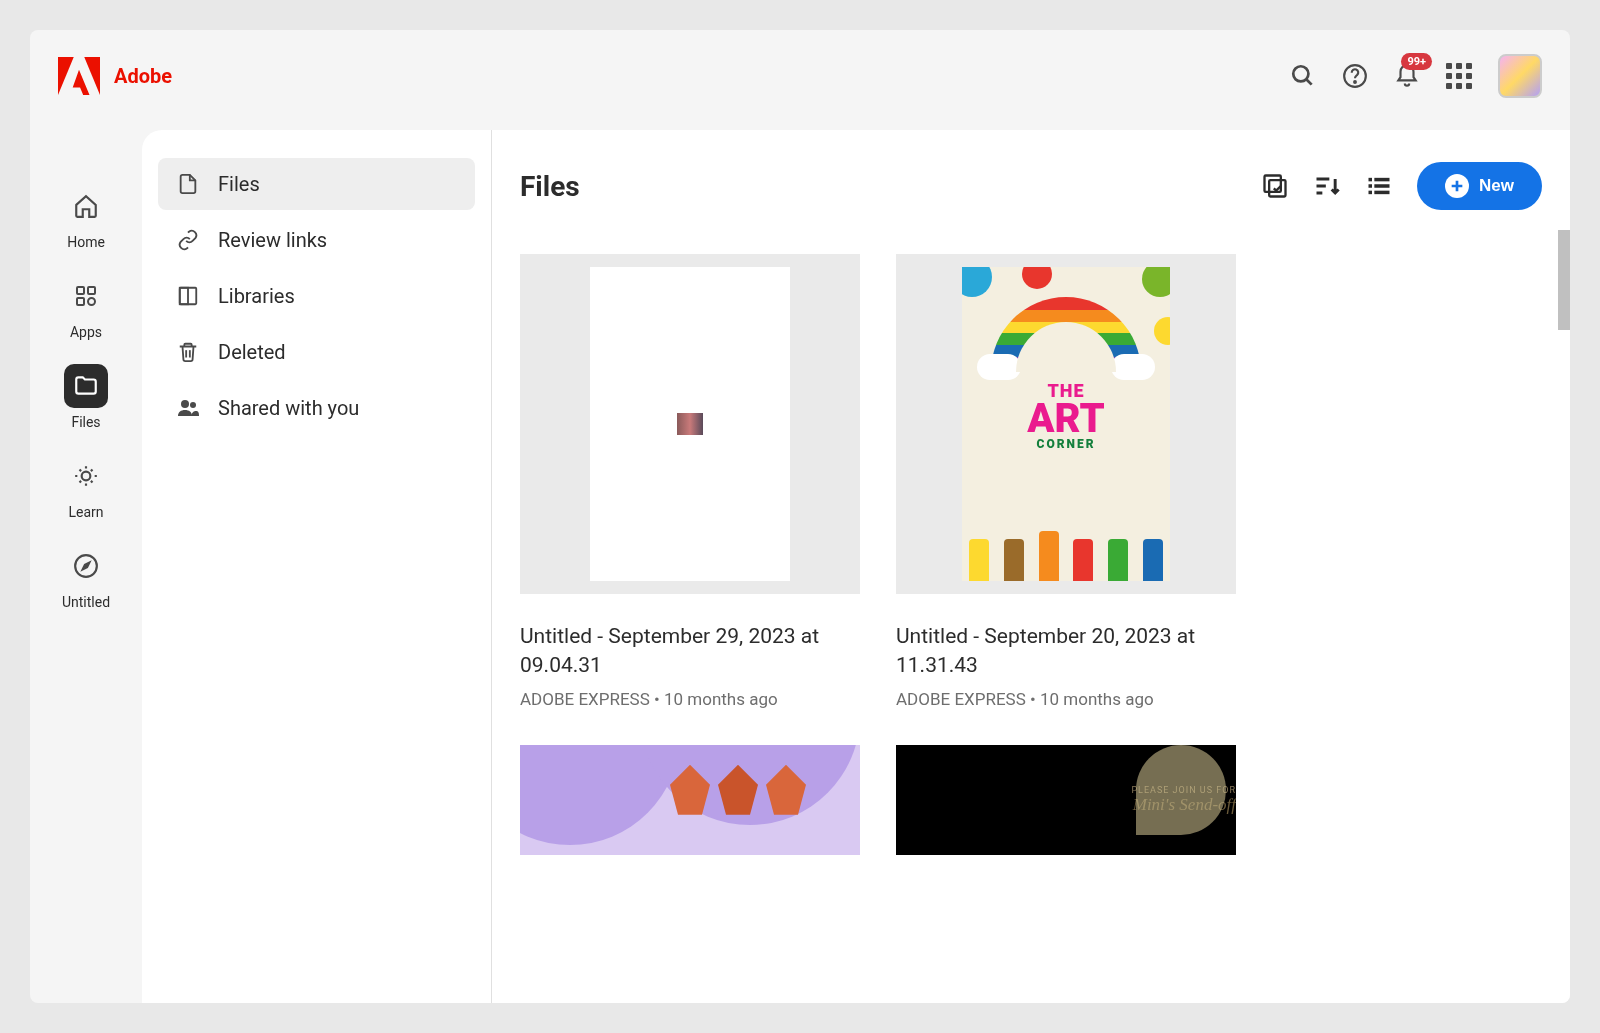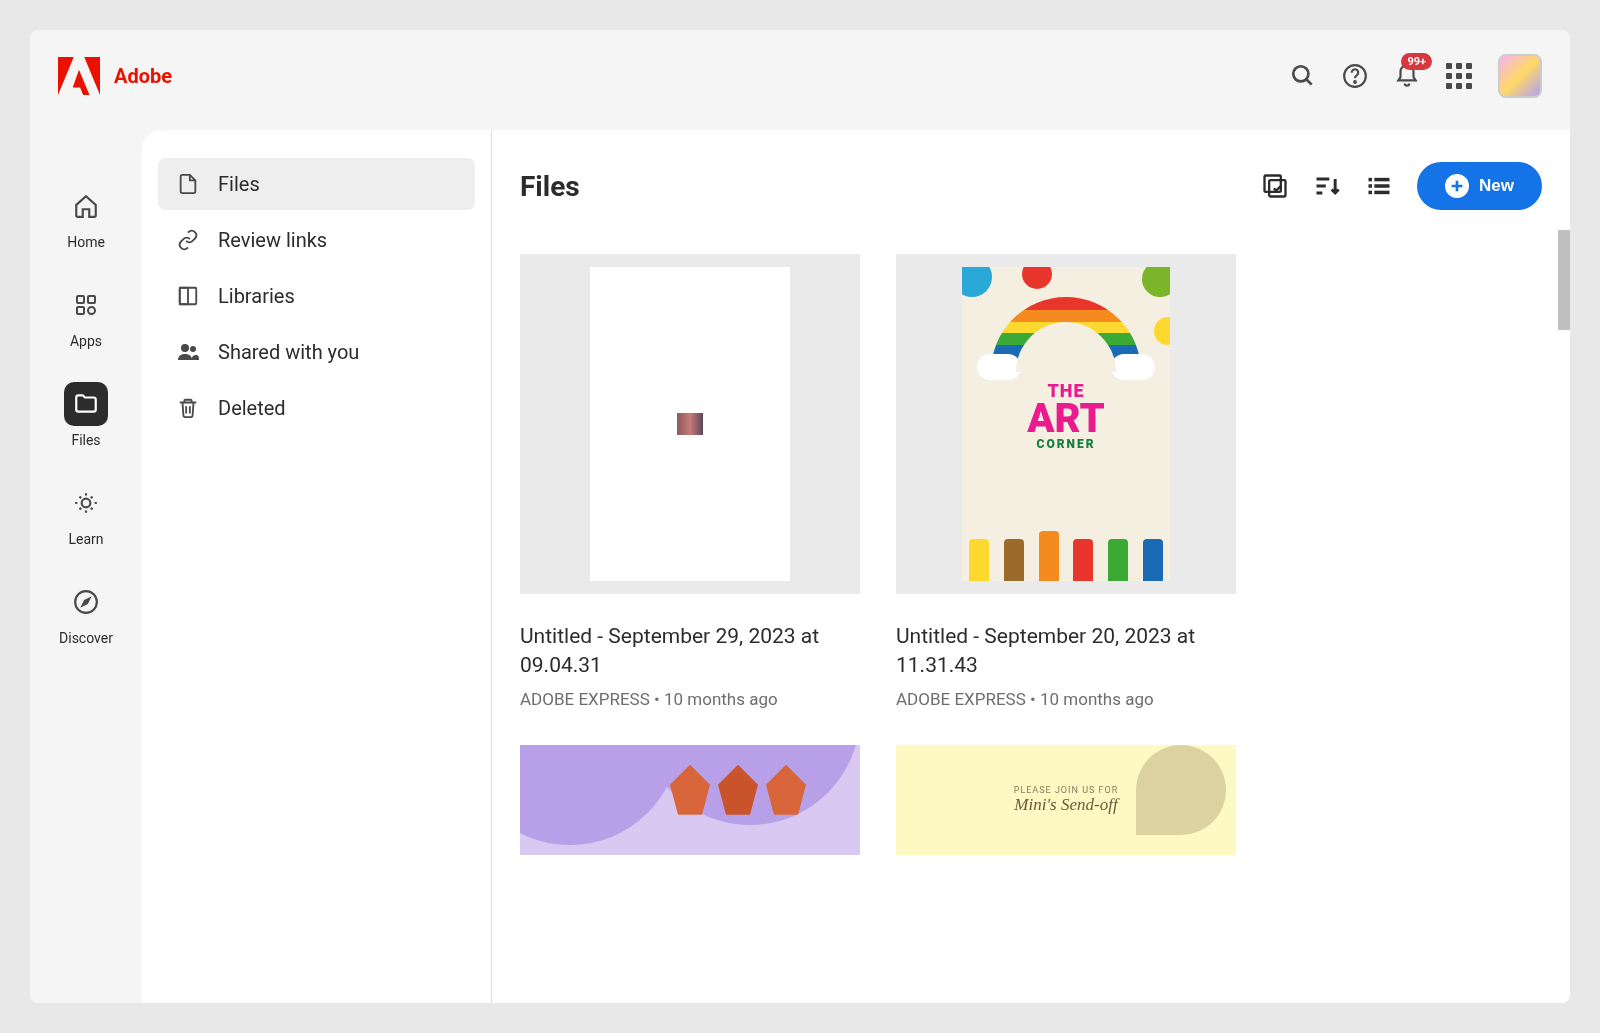--- a/index.html
+++ b/index.html
@@ -89,21 +89,21 @@
 .body-area {
   display: flex;
   flex: 1;
   overflow: hidden;
 }
 .leftbar {
   width: 112px;
   display: flex;
   flex-direction: column;
   align-items: center;
-  gap: 33px;
+  gap: 24px;
   padding-top: 72px;
 }
 .leftbar-item {
   display: flex;
   flex-direction: column;
   align-items: center;
   gap: 6px;
   cursor: pointer;
 }
 .leftbar-icon {
@@ -271,21 +271,21 @@
 }
 .splash { position:absolute; width:40px; height:40px; border-radius:50%; }
 .rainbow-arc { margin-top:30px; width:150px; height:75px; border-radius:150px 150px 0 0; background: linear-gradient(to bottom, #e8362d 0 18%, #f58b1e 18% 33%, #fdd92f 33% 48%, #3aaa35 48% 64%, #1a6bb3 64% 80%, #6a3ab2 80% 100%); position:relative;}
 .rainbow-arc::after { content:''; position:absolute; bottom:0; left:50%; transform:translateX(-50%); width:100px; height:50px; background:#f4efe0; border-radius:100px 100px 0 0;}
 .cloud { position:absolute; width:44px; height:26px; background:white; border-radius:20px; bottom:-8px;}
 .art-text { margin-top:8px; text-align:center; font-weight:900; }
 .crayons-row { position:absolute; bottom:0; width:100%; height:54px; display:flex; justify-content:space-around; align-items:flex-end; }
 .crayon { width:20px; height:42px; border-radius:4px 4px 0 0; }
 .origami-thumb { width:100%; height:100%; background:#d9c9f2; position:relative; overflow:hidden;}
 .origami-thumb .wave { position:absolute; width:220px; height:220px; background:#b8a0e8; border-radius:50%; }
-.sendoff-thumb { width:100%; height:100%; background:#fef9c3; display:flex; flex-direction:column; align-items:center; justify-content:center; position:relative;}
+.sendoff-thumb { width:100%; height:100%; background:#000000; display:flex; flex-direction:column; align-items:flex-end; justify-content:center; position:relative;}
 </style>
 </head>
 <body>
 
 <div class="app-window">
 
   <div class="topbar">
     <div class="logo-area">
       <svg class="logo-mark" viewBox="0 0 40 36">
         <path fill="#eb1000" d="M0 0 L15 0 L0 36 Z"></path>
@@ -371,21 +371,21 @@
         </div>
         <span class="leftbar-label">Learn</span>
       </div>
       <div class="leftbar-item">
         <div class="leftbar-icon">
           <svg width="26" height="26" viewBox="0 0 24 24" fill="none" stroke="currentColor" stroke-width="2">
               <circle cx="12" cy="12" r="10"></circle>
               <polygon points="15,9 13,13 9,15 11,11" fill="currentColor"></polygon>
             </svg>
         </div>
-        <span class="leftbar-label">Discover</span>
+        <span class="leftbar-label">Untitled</span>
       </div>
     </div>
 
     <div class="main-panel">
 
       <div class="sidebar">
         <div class="sidebar-item active">
           <div class="sidebar-icon">
             <svg width="22" height="22" viewBox="0 0 24 24" fill="none" stroke="currentColor" stroke-width="2">
                 <path d="M14 2H6a2 2 0 00-2 2v16a2 2 0 002 2h12a2 2 0 002-2V8l-6-6z"></path>
@@ -404,41 +404,41 @@
           <span class="sidebar-label">Review links</span>
         </div>
         <div class="sidebar-item">
           <div class="sidebar-icon">
             <svg width="22" height="22" viewBox="0 0 24 24" fill="none" stroke="currentColor" stroke-width="2">
                 <rect x="3" y="3" width="18" height="18" rx="1"></rect>
                 <rect x="3" y="3" width="9" height="18"></rect>
               </svg>
           </div>
           <span class="sidebar-label">Libraries</span>
+        </div>
+        <div class="sidebar-item">
+          <div class="sidebar-icon">
+            <svg width="22" height="22" viewBox="0 0 24 24" fill="none" stroke="currentColor" stroke-width="2">
+                <path d="M3 6h18M8 6V4a1 1 0 011-1h6a1 1 0 011 1v2M6 6l1 14a2 2 0 002 2h6a2 2 0 002-2l1-14"></path>
+                <line x1="10" y1="10" x2="10" y2="18"></line>
+                <line x1="14" y1="10" x2="14" y2="18"></line>
+              </svg>
+          </div>
+          <span class="sidebar-label">Deleted</span>
         </div>
         <div class="sidebar-item">
           <div class="sidebar-icon">
             <svg width="24" height="24" viewBox="0 0 24 24" fill="currentColor">
                 <circle cx="9" cy="8" r="4"></circle>
                 <path d="M2 20c0-4 3-6 7-6s7 2 7 6H2z"></path>
                 <circle cx="17" cy="9" r="3"></circle>
                 <path d="M15 20c1-4 3-5 5-5s3 1 3 5h-8z"></path>
               </svg>
           </div>
           <span class="sidebar-label">Shared with you</span>
-        </div>
-        <div class="sidebar-item">
-          <div class="sidebar-icon">
-            <svg width="22" height="22" viewBox="0 0 24 24" fill="none" stroke="currentColor" stroke-width="2">
-                <path d="M3 6h18M8 6V4a1 1 0 011-1h6a1 1 0 011 1v2M6 6l1 14a2 2 0 002 2h6a2 2 0 002-2l1-14"></path>
-                <line x1="10" y1="10" x2="10" y2="18"></line>
-                <line x1="14" y1="10" x2="14" y2="18"></line>
-              </svg>
-          </div>
-          <span class="sidebar-label">Deleted</span>
         </div>
       </div>
 
       <div class="content">
         <div class="scrollbar-fake"></div>
 
         <div class="content-header">
           <h1 class="page-title">Files</h1>
           <div class="header-actions">
             <div class="header-icon">

